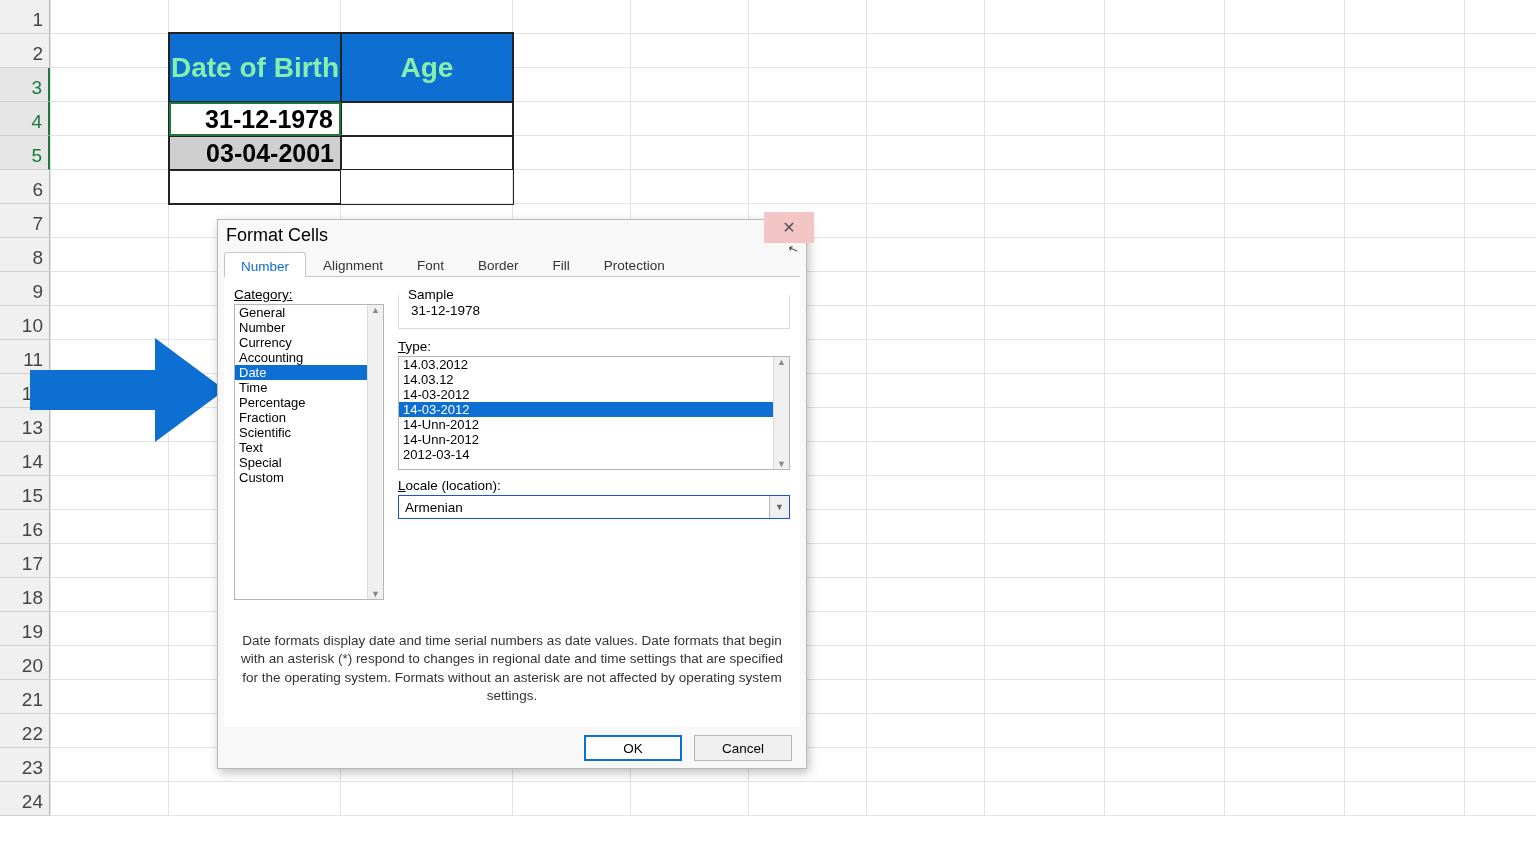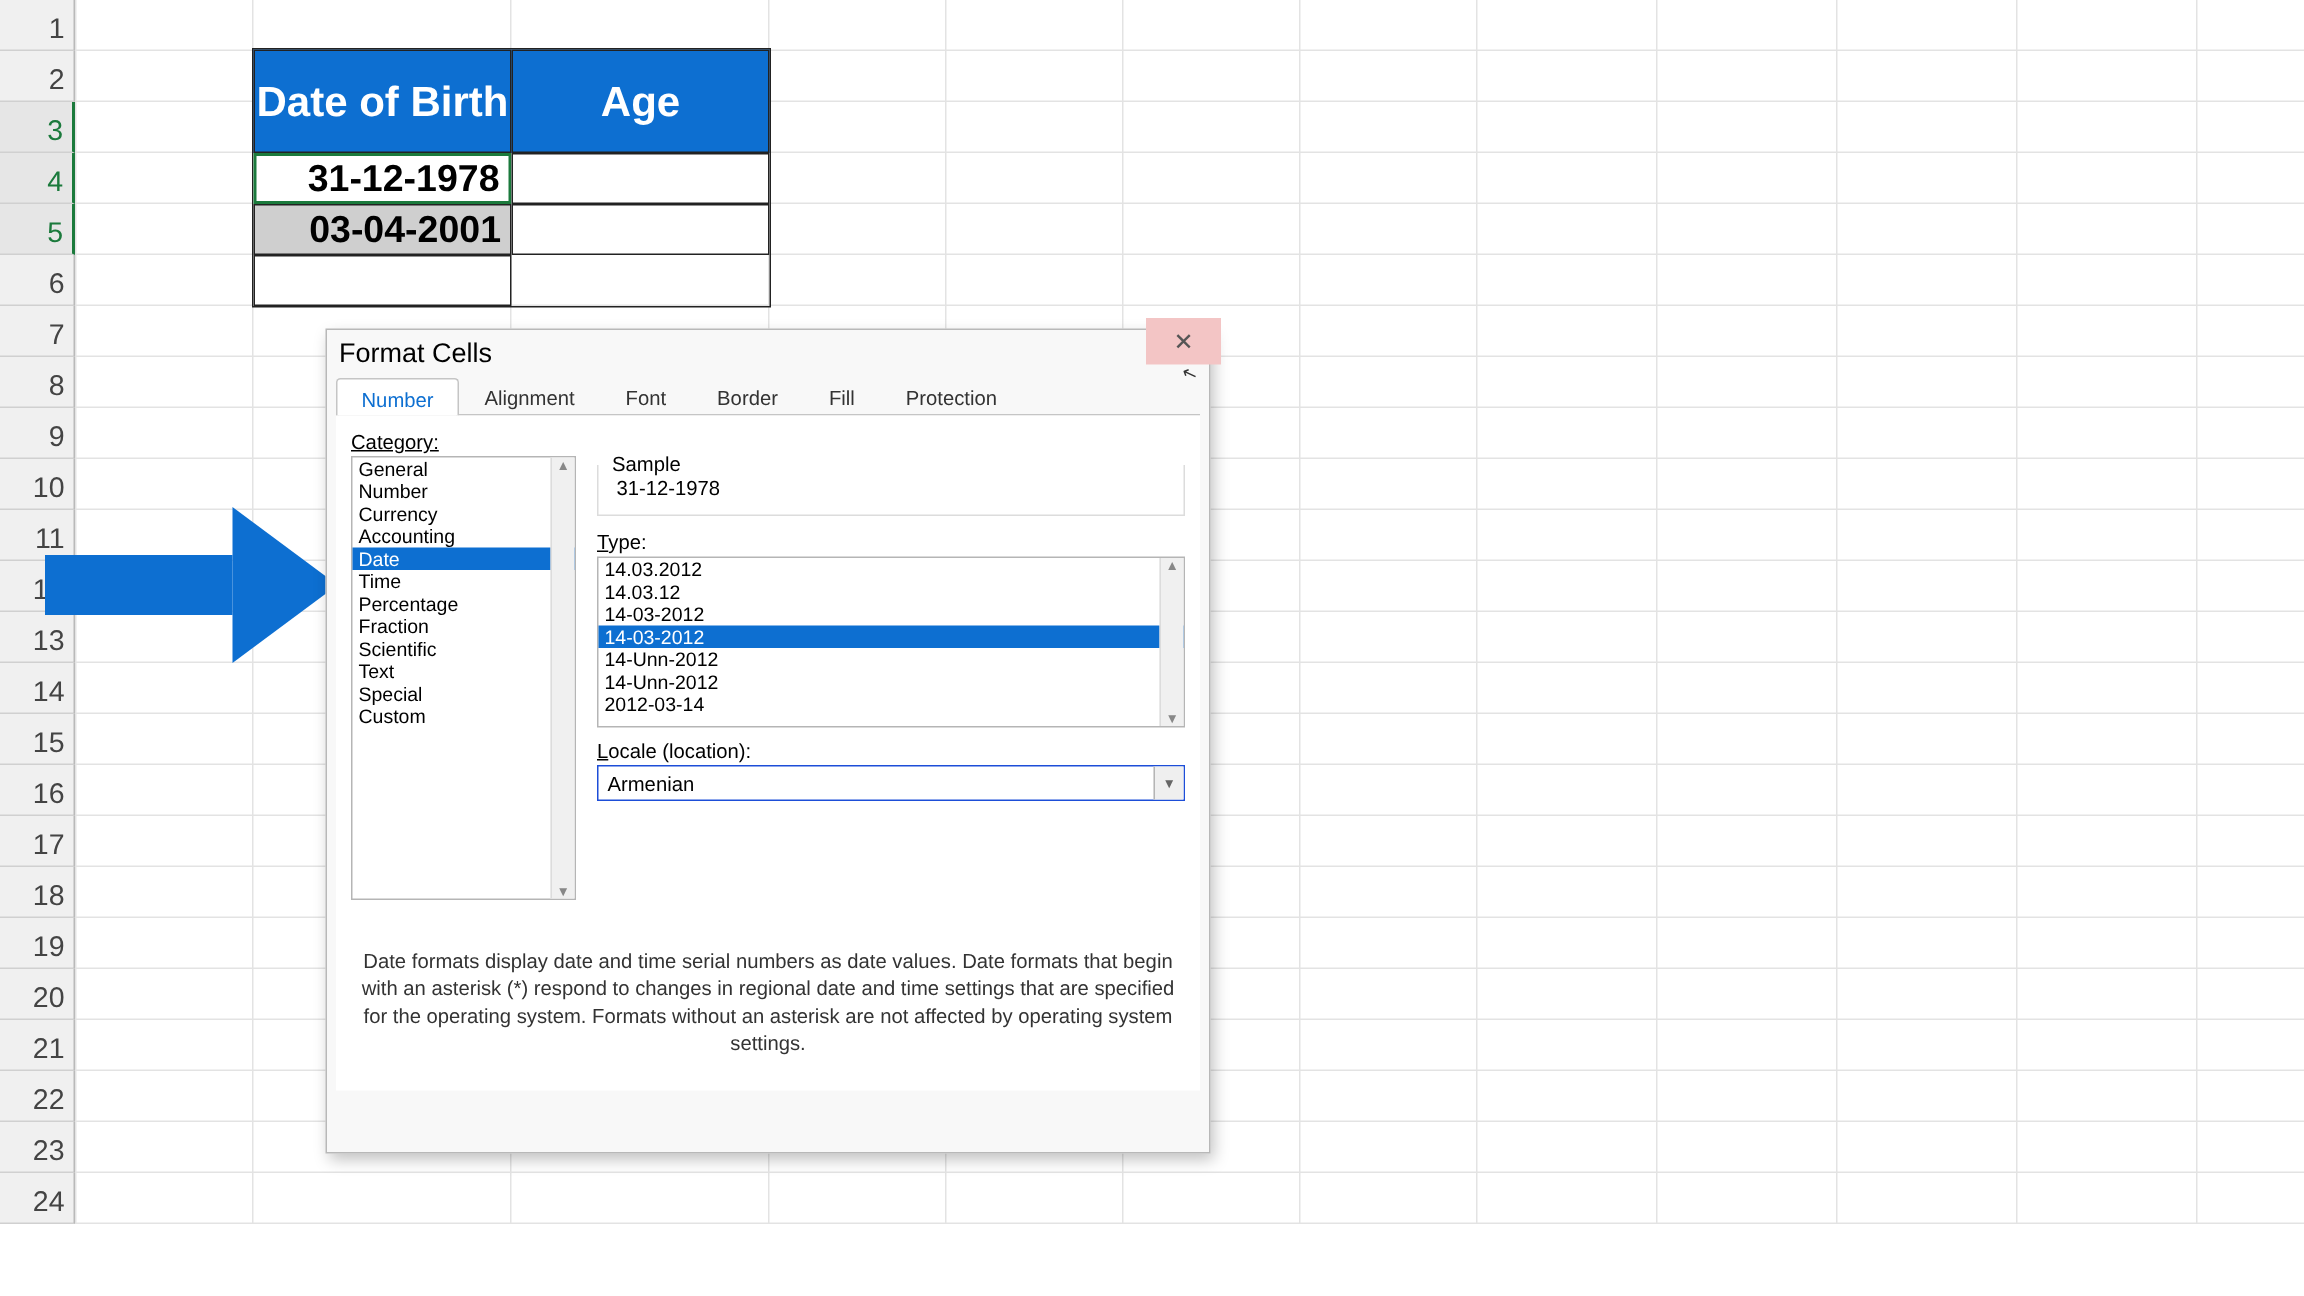--- a/index.html
+++ b/index.html
@@ -57,21 +57,21 @@
   
   .tbl {
     position: absolute;
     left: 168px;
     top: 32px;
     border: 1px solid #222;
   }
   .tbl-row { display: flex; }
   .tbl-head {
     background: #0d6fd1;
-    color: #ffffff;
+    color: #86efac;
     font-weight: 700;
     height: 69px;
     display: flex; align-items: center; justify-content: center;
     border: 1px solid #222;
     font-size: 28px;
   }
   .tbl-cell {
     height: 34px;
     border: 1px solid #222;
     display: flex; align-items: center; justify-content: flex-end;
@@ -160,21 +160,21 @@
   .dlg-body {
     background: #fff;
     margin: 0 6px;
     height: 450px;
     display: flex;
     padding: 10px 10px;
     gap: 14px;
     flex-wrap: wrap;
   }
   .cat-section { width: 150px; }
-  .rt-section { flex: 1; min-width: 0; margin-top: 15px; }
+  .rt-section { flex: 1; min-width: 0; }
   .lbl { font-size: 13.5px; margin-bottom: 2px; }
   .lbl u { text-decoration: underline; }
   .listbox {
     border: 1px solid #b5b5b5;
     height: 296px;
     position: relative;
     background: #fff;
   }
   .listbox .scroll {
     position: absolute; right: 0; top: 0; bottom: 0;
@@ -432,13 +432,17 @@
       <div class="lbl" style="margin-top:8px"><u>L</u><span id="localeLblRest">ocale (location):</span></div>
       <div class="select">
         <span>Armenian</span>
         <div class="drop">▼</div>
       </div>
     </div>
 
     <div class="desc">Date formats display date and time serial numbers as date values.  Date formats that begin with an asterisk (*) respond to changes in regional date and time settings that are specified for the operating system. Formats without an asterisk are not affected by operating system settings.</div>
   </div>
 
+  <div class="dlg-buttons">
+    <div class="btn primary">OK</div>
+    <div class="btn">Cancel</div>
+  </div>
 </div>
 
 </body></html>

